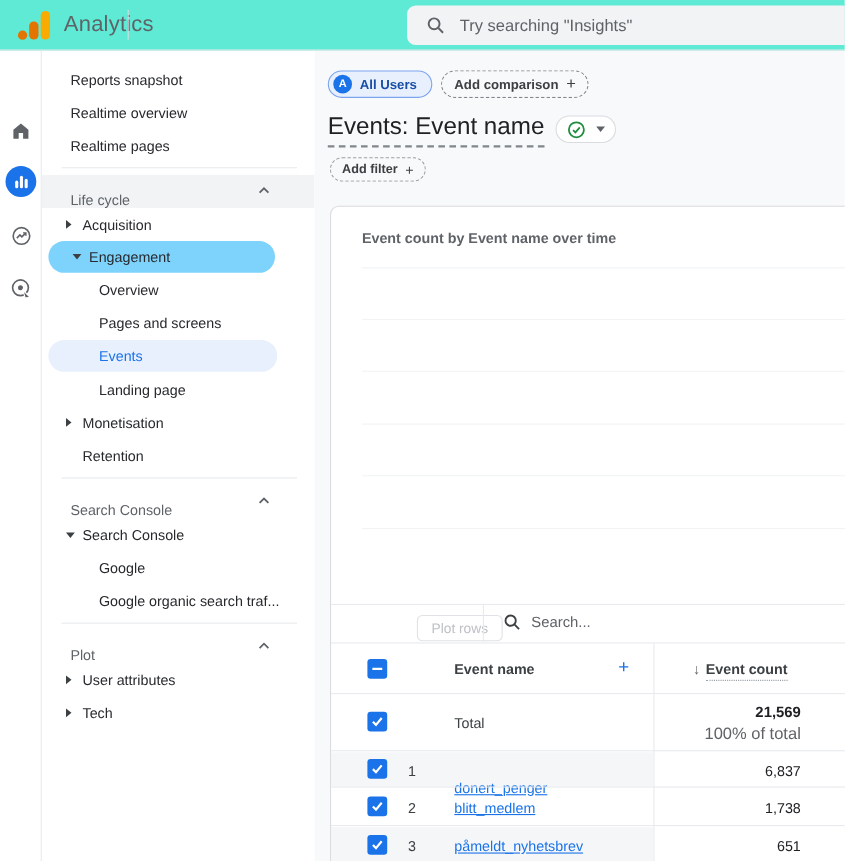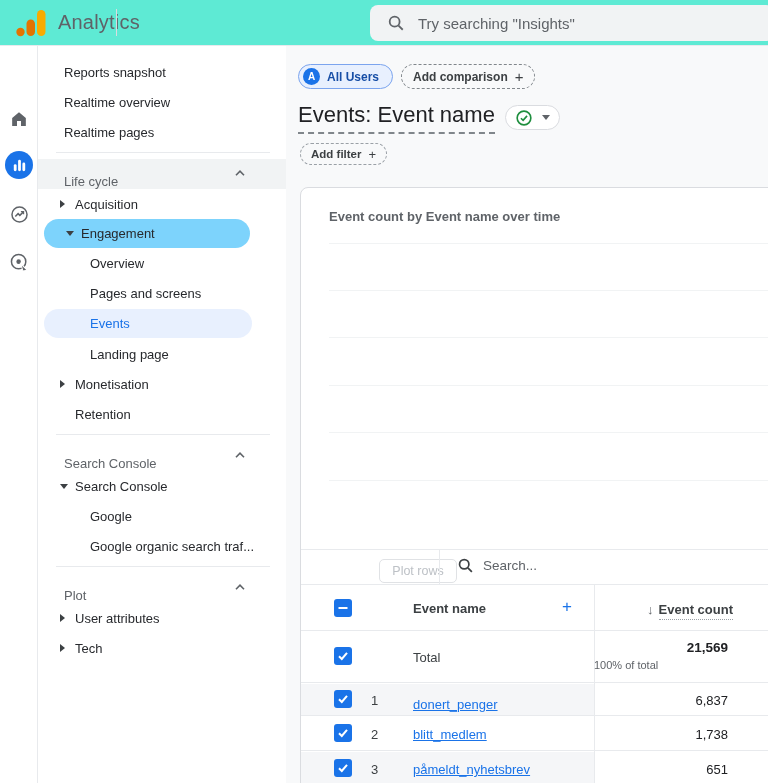--- a/index.html
+++ b/index.html
@@ -83,33 +83,33 @@
   .tb-sep { position:absolute; left:138px; top:0; bottom:0; width:1px; background:#e8eaed; }
   .tb-search { position:absolute; left:156px; top:7px; display:flex; align-items:center; gap:9px; cursor:text; }
   .tb-search .ph { font-size:13.5px; color:#5f6368; }
 
   .thead { position:absolute; left:0; right:0; top:397px; height:46px; border-bottom:1px solid #e8eaed; }
   .checkbox { width:18px; height:18px; border-radius:3px; background:#1a73e8; display:flex;
               align-items:center; justify-content:center; cursor:pointer; }
   .thead .checkbox { position:absolute; left:33px; top:14px; }
   .col-dim { position:absolute; left:112px; top:16px; font-size:13px; font-weight:700; color:#3c4043; }
   .col-add { position:absolute; left:261px; top:12px; font-size:17px; color:#1a73e8; cursor:pointer; }
-  .col-metric { position:absolute; left:298px; width:134px; top:15px; text-align:right; white-space:nowrap; }
+  .col-metric { position:absolute; left:281px; width:134px; top:15px; text-align:right; white-space:nowrap; }
   .col-metric .arrow { font-size:13px; color:#5f6368; margin-right:5px; }
   .col-metric .lbl { font-size:13px; font-weight:700; color:#3c4043; border-bottom:1px dotted #9aa0a6;
                      padding-bottom:2px; cursor:pointer; }
   .col-sep { position:absolute; left:293px; top:397px; bottom:0; width:1px; background:#e8eaed; }
 
   .trow-total { position:absolute; left:0; right:0; top:443px; height:51px; }
   .trow-total .checkbox { position:absolute; left:33px; top:16px; }
   .trow-total .lbl { position:absolute; left:112px; top:19px; font-size:13px; color:#3c4043; }
   .trow-total .val { position:absolute; left:293px; width:134px; top:9px; text-align:right;
                      font-size:13.5px; font-weight:700; color:#202124; }
-  .trow-total .sub { position:absolute; left:293px; width:154px; top:28px; 
-                     font-size:11px; color:#5f6368; }
+  .trow-total .sub { position:absolute; left:293px; width:134px; top:28px; text-align:right;
+                     font-size:15px; color:#5f6368; }
 
   .trow { position:absolute; left:0; right:0; border-top:1px solid #e8eaed; }
   .trow .stripe { position:absolute; left:0; top:1px; bottom:0; width:293px; background:#f5f6f8; }
   .trow .checkbox { position:absolute; left:33px; top:8px; }
   .trow .idx { position:absolute; left:70px; top:11px; font-size:13px; color:#3c4043; }
   .trow .link { position:absolute; left:112px; top:11px; font-size:13px; color:#1a73e8;
                 text-decoration:underline; cursor:pointer; }
   .trow .val { position:absolute; left:293px; width:134px; top:11px; text-align:right;
                font-size:13px; color:#202124; }
 </style>
@@ -316,21 +316,21 @@
     </div>
 
     <div class="trow" style="top:494px; height:33px;">
       <div class="stripe"></div>
       <div class="checkbox" style="top:7px;">
         <svg width="12" height="12" viewBox="0 0 12 12">
             <path d="M2 6.2 L4.8 9 L10 2.8" stroke="#fff" stroke-width="2" fill="none"></path>
           </svg>
       </div>
       <div class="idx" style="top:10px;">1</div>
-      <div class="link" style="top:14px;">donert_penger</div>
+      <div class="link" style="top:26px;">donert_penger</div>
       <div class="val" style="top:10px;">6,837</div>
     </div>
 
     <div class="trow" style="top:527px; height:35px;">
       <div class="checkbox">
         <svg width="12" height="12" viewBox="0 0 12 12">
             <path d="M2 6.2 L4.8 9 L10 2.8" stroke="#fff" stroke-width="2" fill="none"></path>
           </svg>
       </div>
       <div class="idx">2</div>

